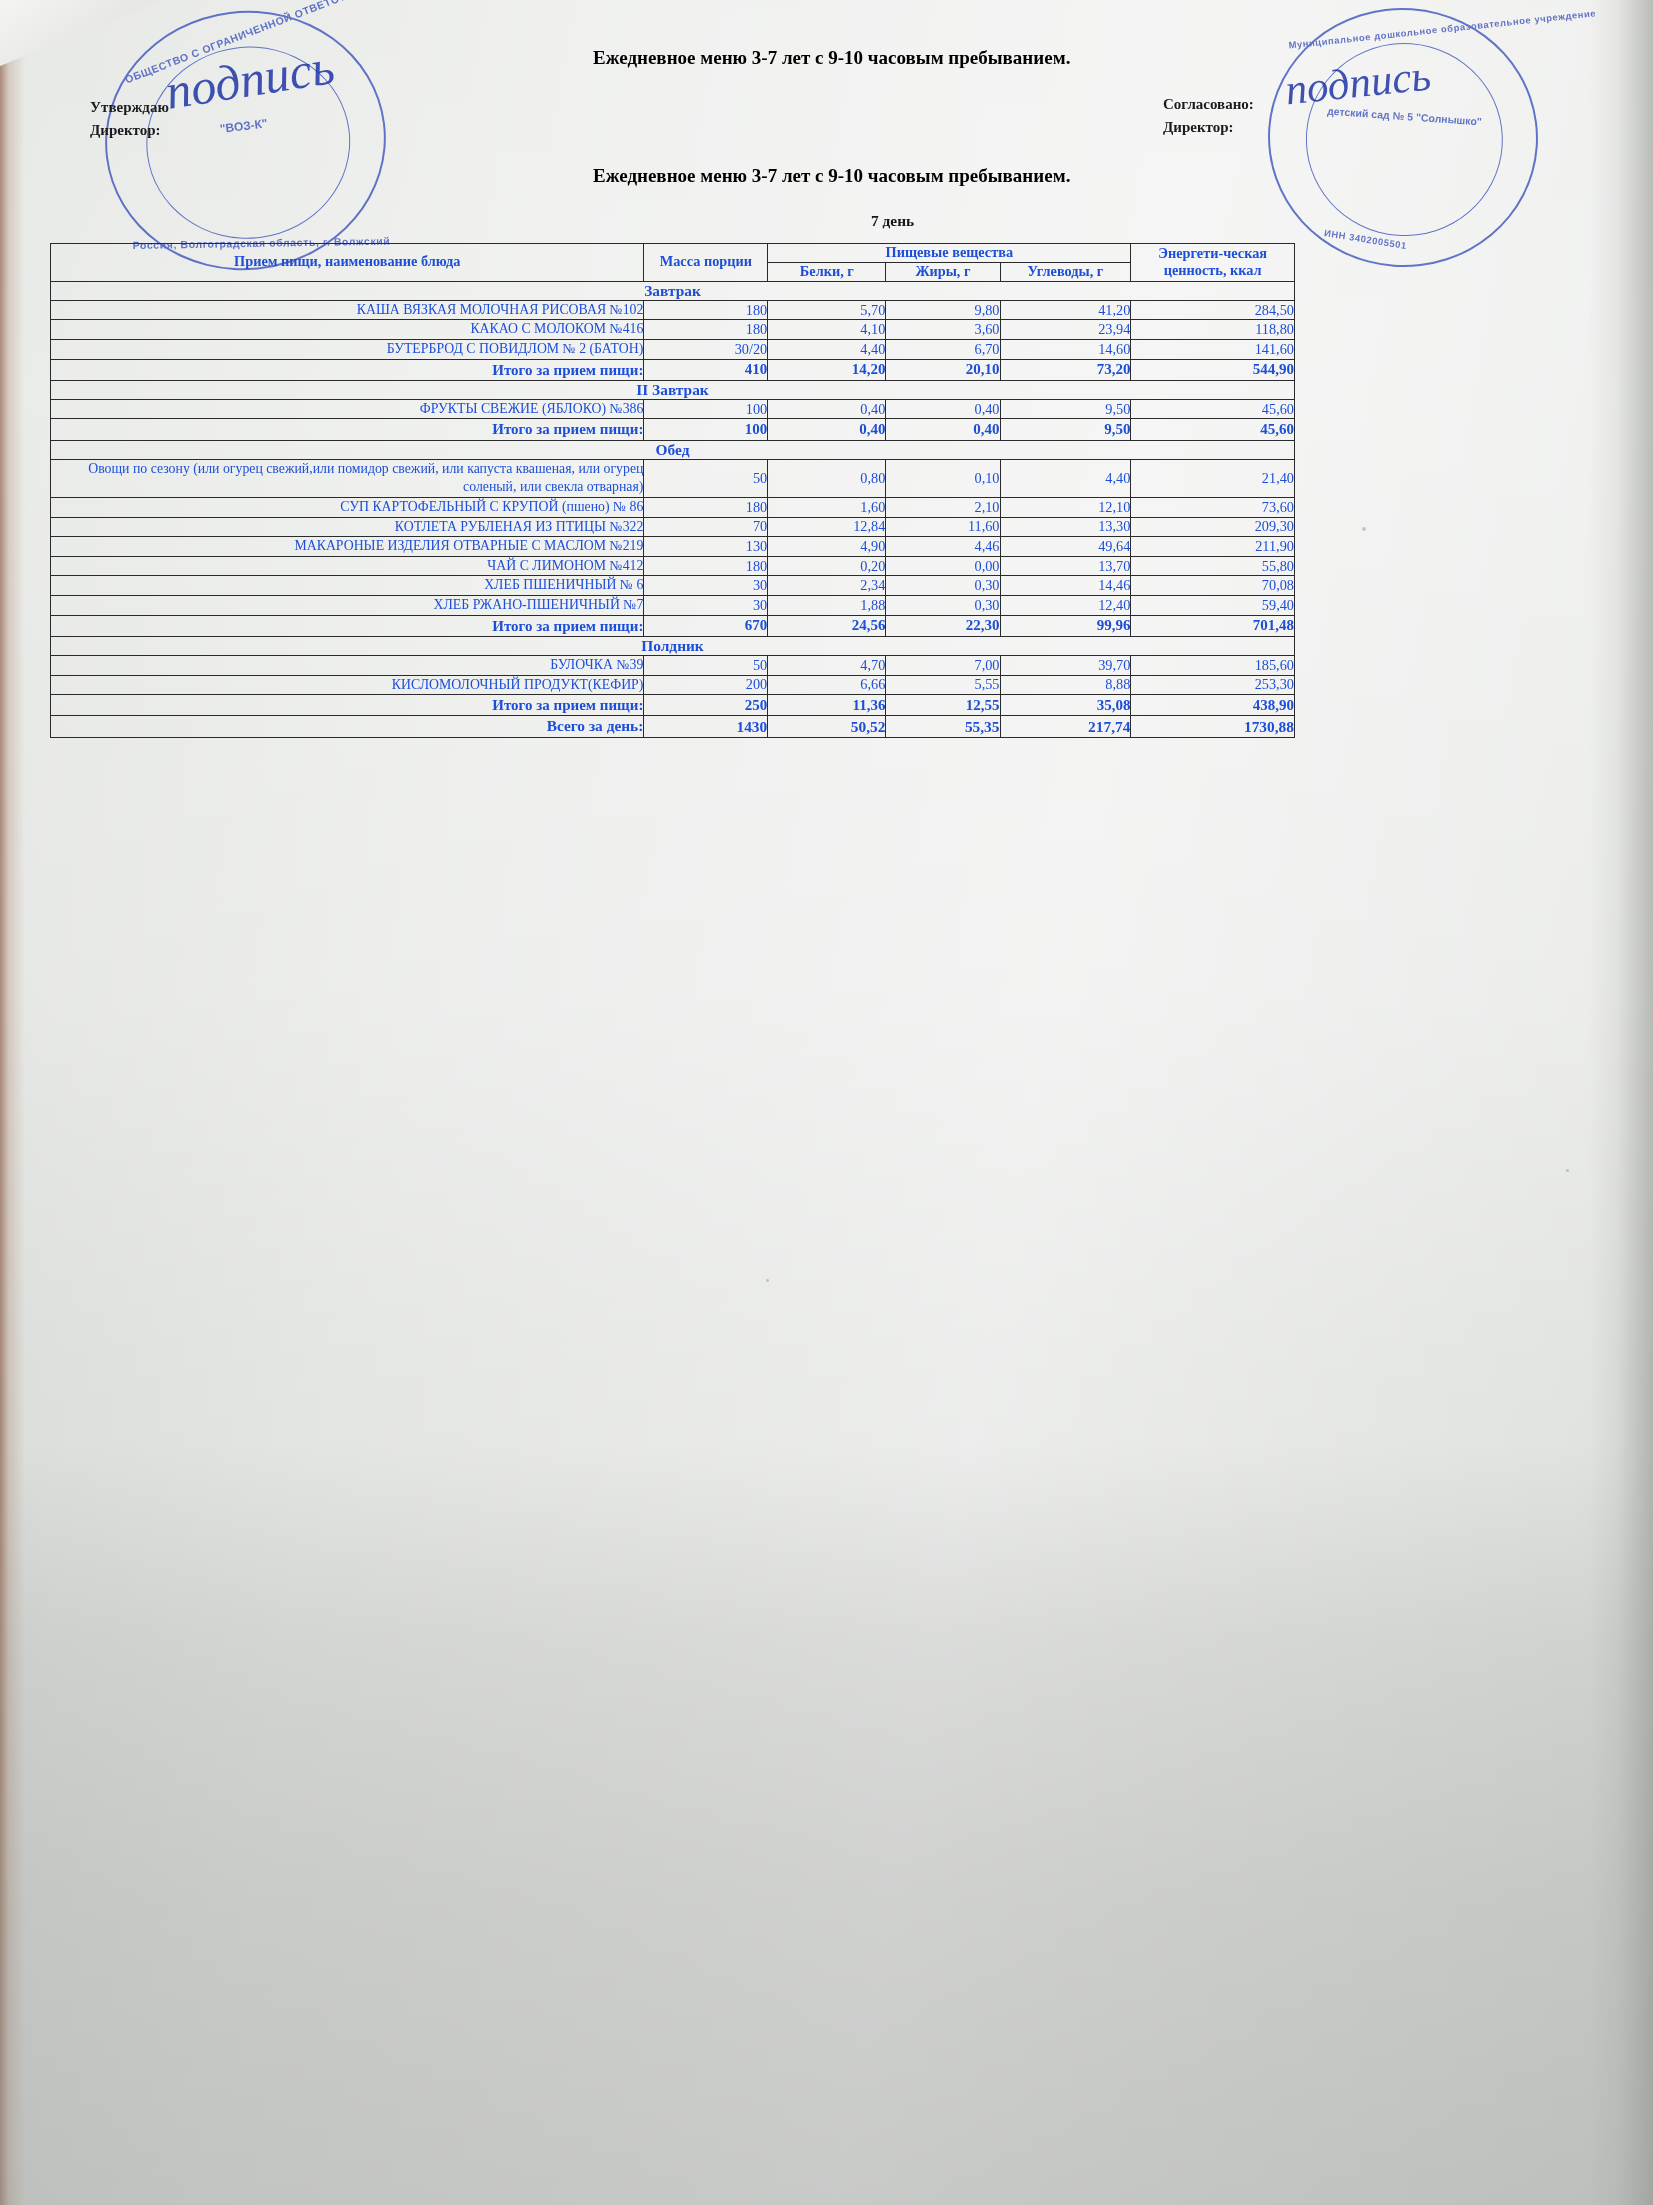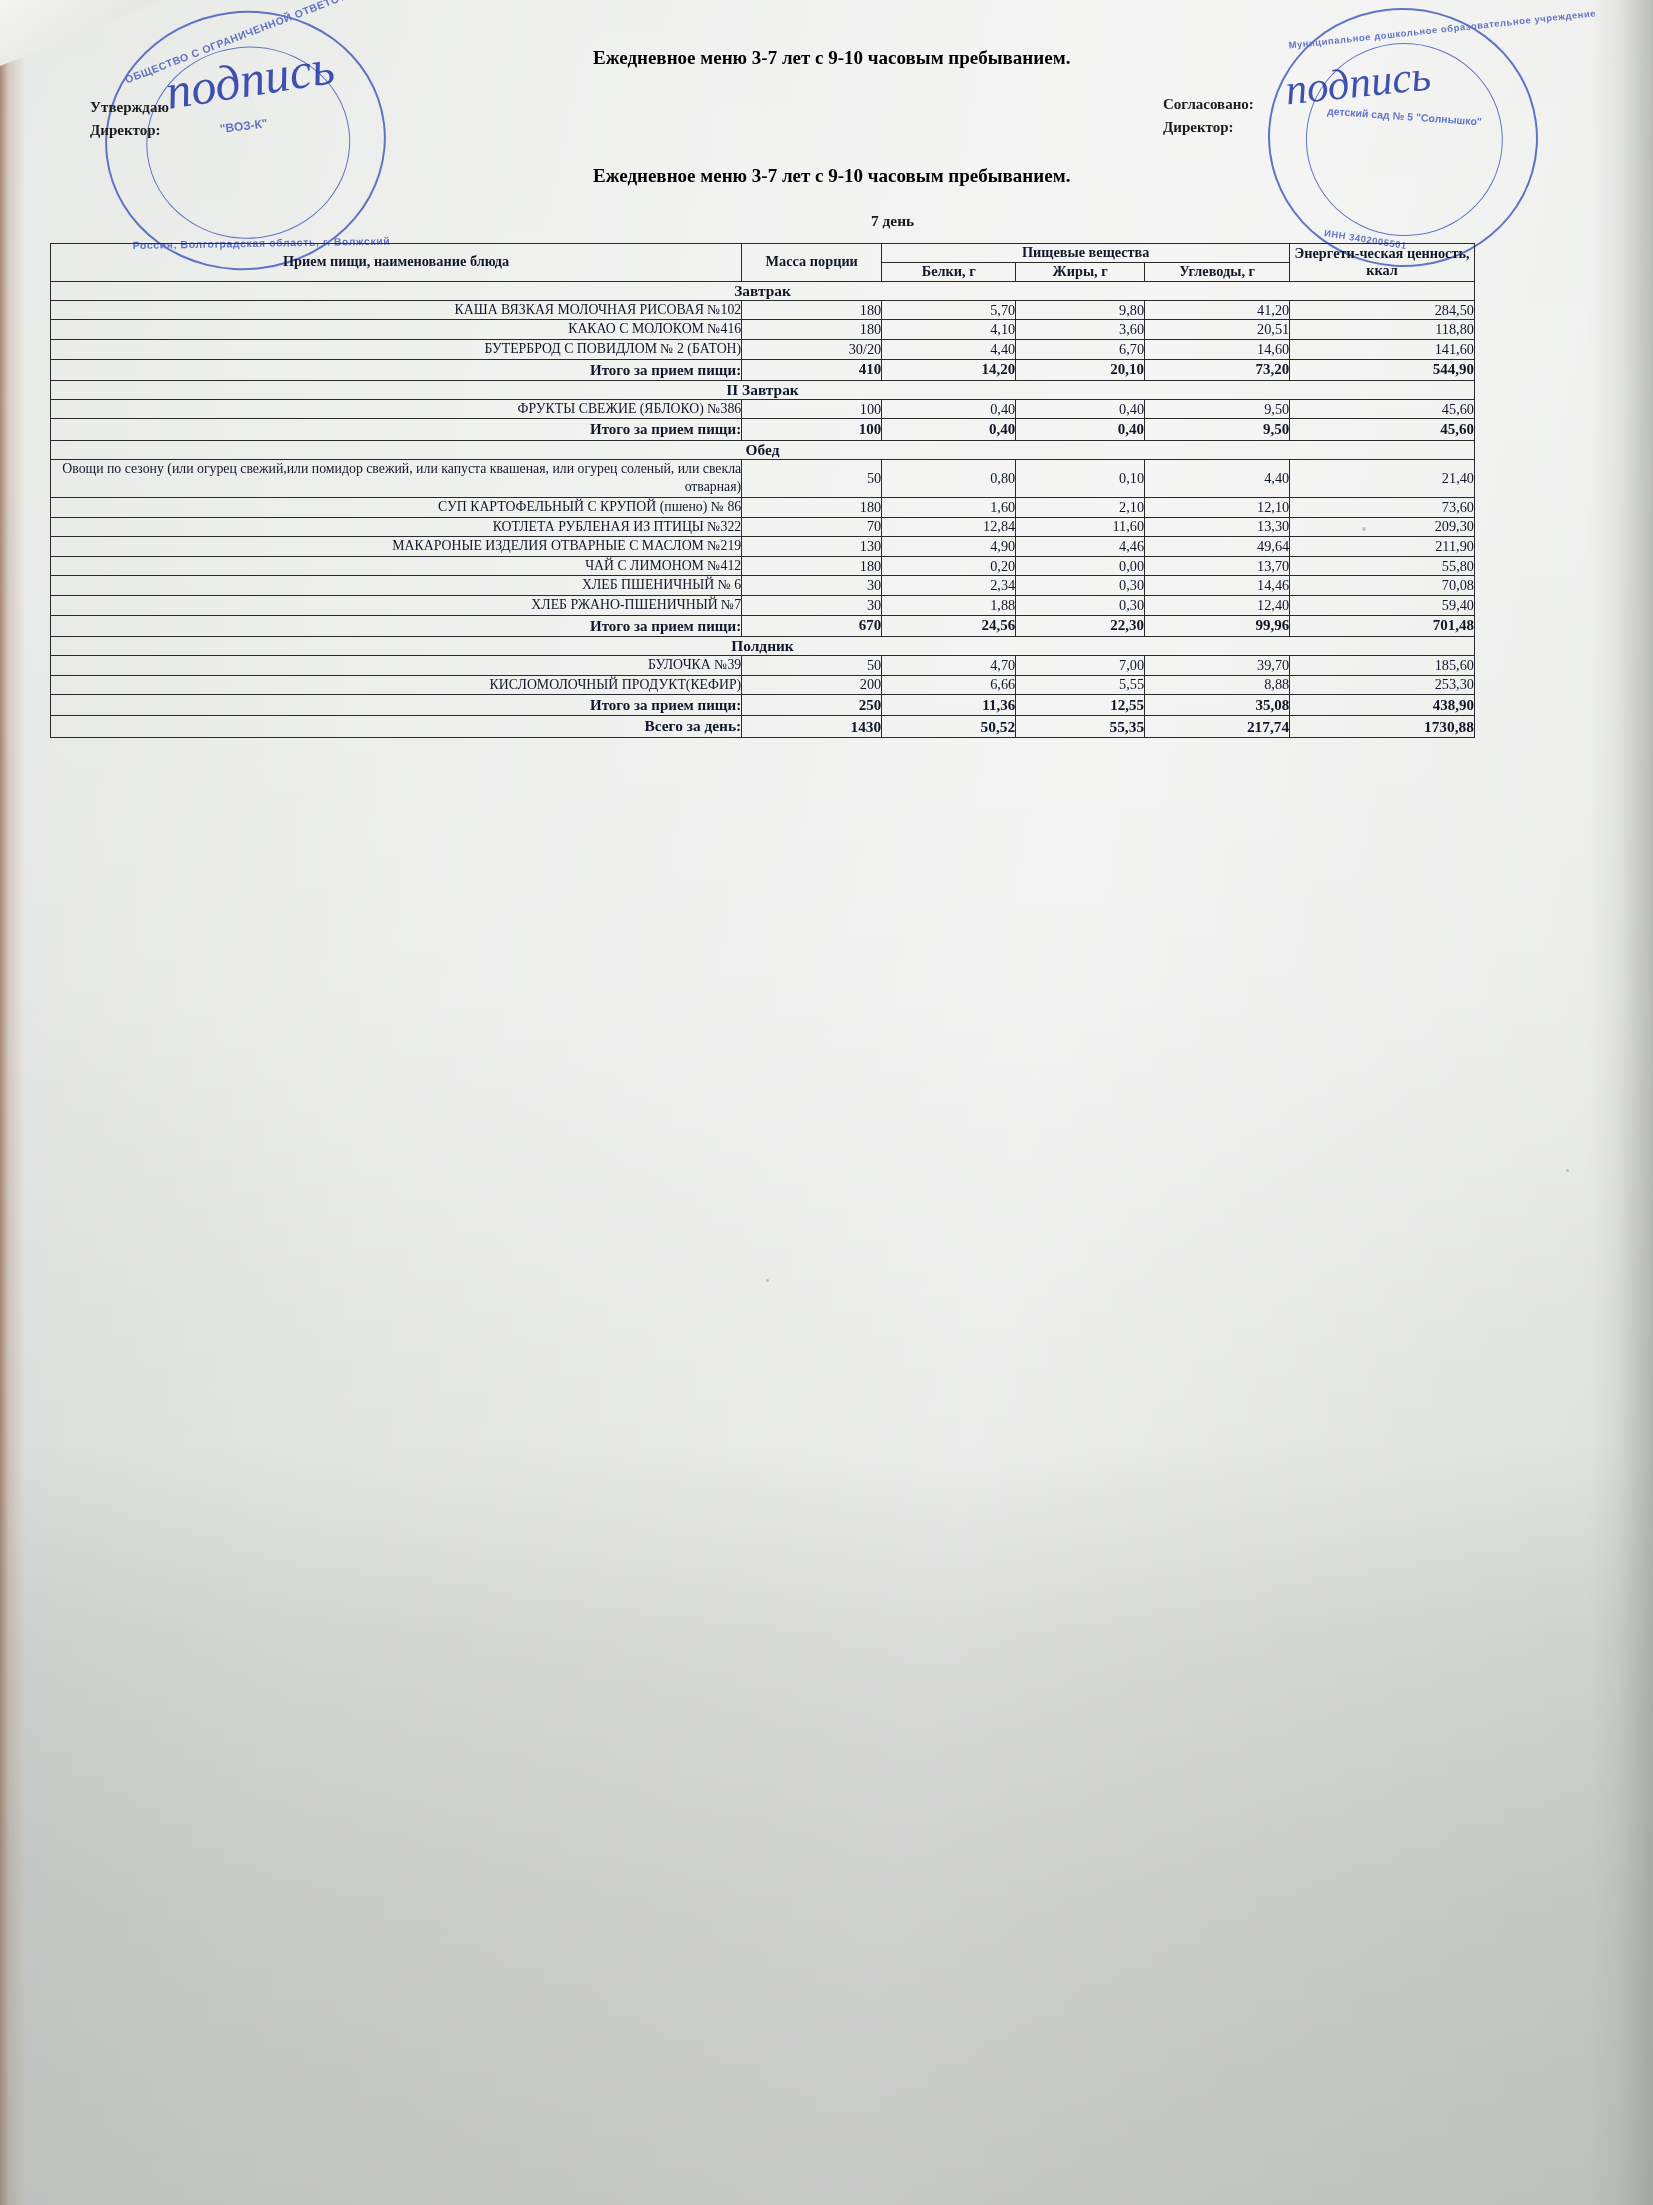--- a/index.html
+++ b/index.html
@@ -150,24 +150,24 @@
     white-space: nowrap;
   }
   #sig-left { left: 165px; top: 50px; }
   #sig-right { left: 1285px; top: 58px; font-size: 43px; transform: rotate(-6deg); }
 
   
   #menu-table {
     position: absolute;
     left: 50px;
     top: 243px;
-    width: 1425px;
+    width: 1245px;
     border-collapse: collapse;
     font-size: 13.8px;
-    color: #0f172a;
+    color: #1d4ed8;
     background: transparent;
   }
   #menu-table td, #menu-table th {
     border: 1.1px solid #2a2a2c;
     padding: 0;
     background: transparent;
   }
   .th-cell {
     font-weight: bold;
     text-align: center;
@@ -297,21 +297,21 @@
             <td class="num">5,70</td>
             <td class="num">9,80</td>
             <td class="num">41,20</td>
             <td class="num">284,50</td>
           </tr>
           <tr>
             <td class="dish">КАКАО С МОЛОКОМ №416</td>
             <td class="num center">180</td>
             <td class="num">4,10</td>
             <td class="num">3,60</td>
-            <td class="num">20,51</td>
+            <td class="num">23,94</td>
             <td class="num">118,80</td>
           </tr>
           <tr>
             <td class="dish">БУТЕРБРОД С ПОВИДЛОМ № 2 (БАТОН)</td>
             <td class="num center">30/20</td>
             <td class="num">4,40</td>
             <td class="num">6,70</td>
             <td class="num">14,60</td>
             <td class="num">141,60</td>
           </tr>

